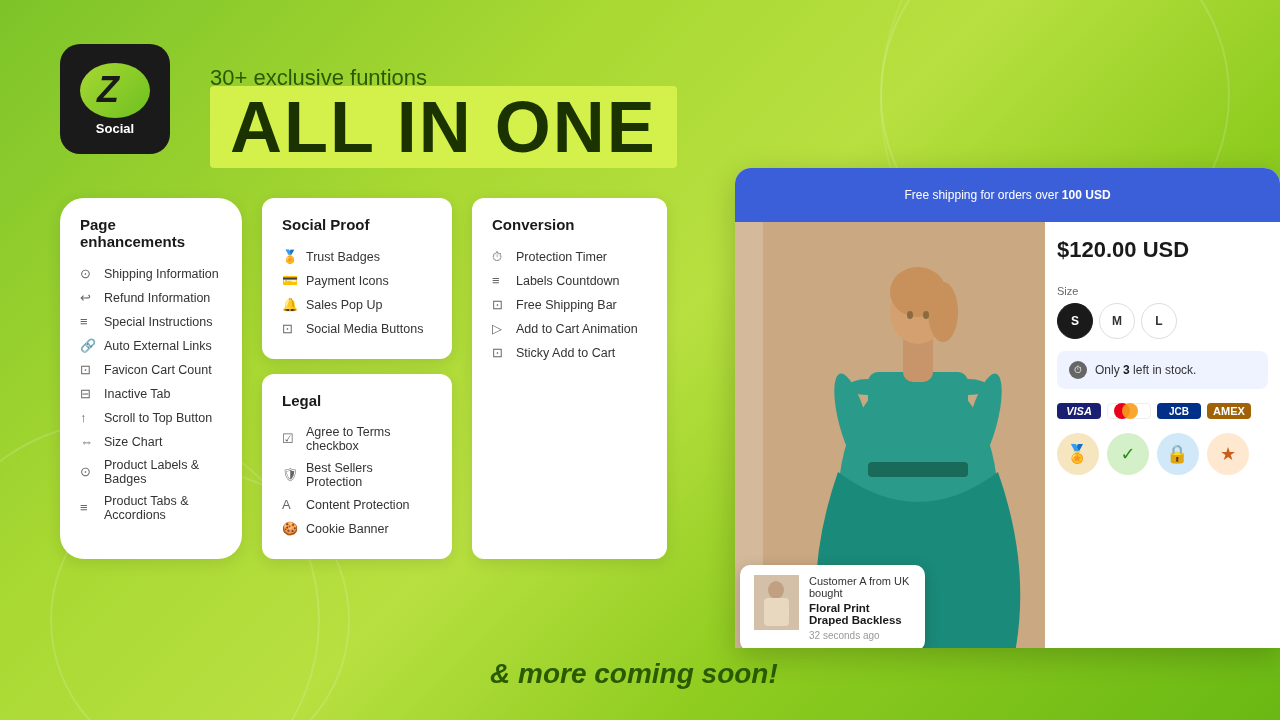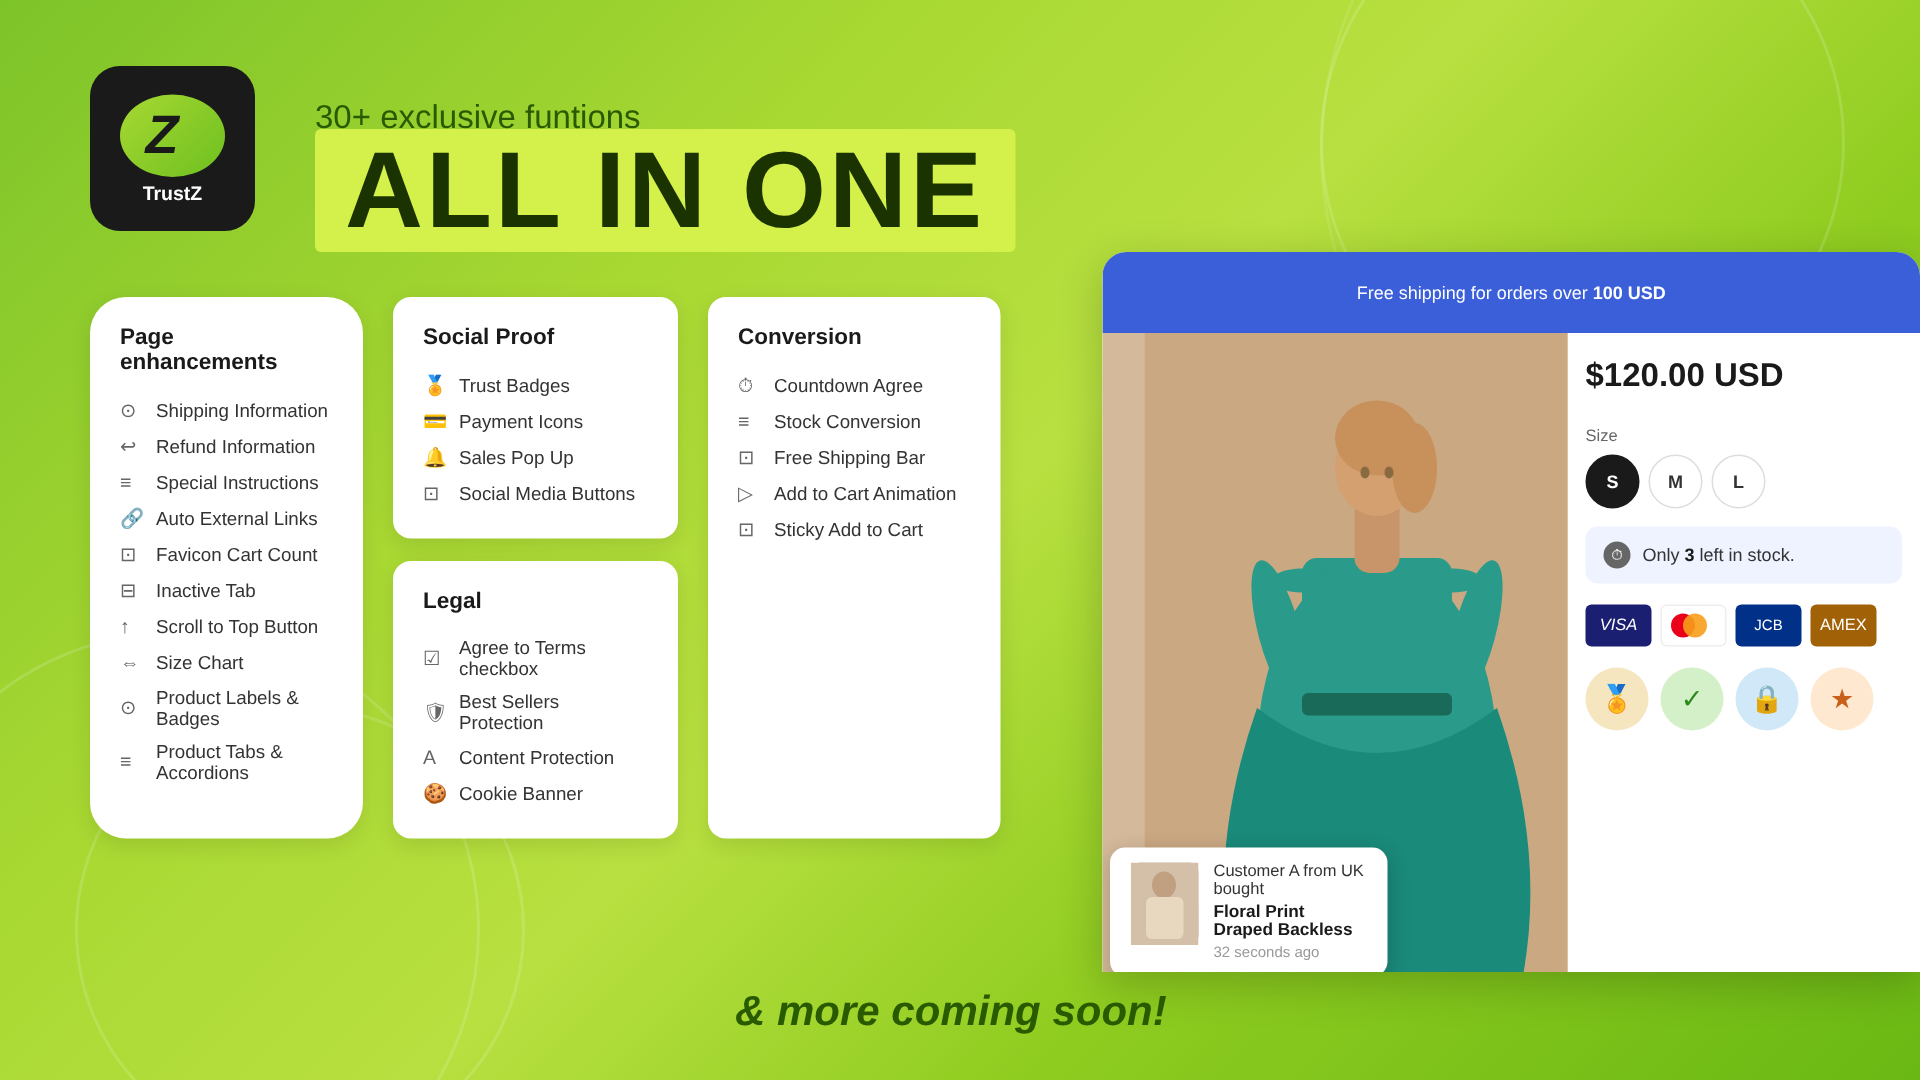--- a/index.html
+++ b/index.html
@@ -288,27 +288,27 @@
 
     .payment-icons {
       display: flex;
       gap: 6px;
       margin-bottom: 14px;
       flex-wrap: wrap;
     }
 
     .payment-card {
       width: 44px;
-      height: 28px;
+      height: 16px;
       border-radius: 4px;
       display: flex;
       align-items: center;
       justify-content: center;
       font-size: 9px;
-      font-weight: 400;
+      font-weight: 700;
     }
 
     .visa-card { background: #1a1f71; color: white; font-size: 11px; font-style: italic; }
     .mc-card { background: white; border: 1px solid #eee; }
     .jcb-card { background: #003087; color: white; font-size: 10px; }
     .amex-card { background: #a16207; color: white; font-size: 11px; }
 
     .trust-badges {
       display: flex;
       gap: 8px;
@@ -366,21 +366,21 @@
 <div class="bg-circle bg-circle-3"></div>
 <div class="bg-circle bg-circle-4"></div>
 
 <div class="header">
   <div class="logo-box">
     <div class="logo-z">
       <svg width="40" height="36" viewBox="0 0 40 36">
         <text x="2" y="30" font-size="36" font-weight="900" font-style="italic" fill="#1a1a1a">Z</text>
       </svg>
     </div>
-    <div class="logo-text">TrustZ</div>
+    <div class="logo-text">Social</div>
   </div>
   <div class="title-area">
     <div class="subtitle">30+ exclusive funtions</div>
     <div class="main-title">ALL IN ONE</div>
   </div>
 </div>
 
 <div class="content">
 
   <div class="feature-box col-left">
@@ -467,25 +467,25 @@
         <span class="feature-icon">🍪</span>
         <span>Cookie Banner</span>
       </div>
     </div>
   </div>
 
   <div class="feature-box col-conversion">
     <div class="box-title">Conversion</div>
     <div class="feature-item">
       <span class="feature-icon">⏱</span>
-      <span>Countdown Agree</span>
+      <span>Protection Timer</span>
     </div>
     <div class="feature-item">
       <span class="feature-icon">≡</span>
-      <span>Stock Conversion</span>
+      <span>Labels Countdown</span>
     </div>
     <div class="feature-item">
       <span class="feature-icon">⊡</span>
       <span>Free Shipping Bar</span>
     </div>
     <div class="feature-item">
       <span class="feature-icon">▷</span>
       <span>Add to Cart Animation</span>
     </div>
     <div class="feature-item">

